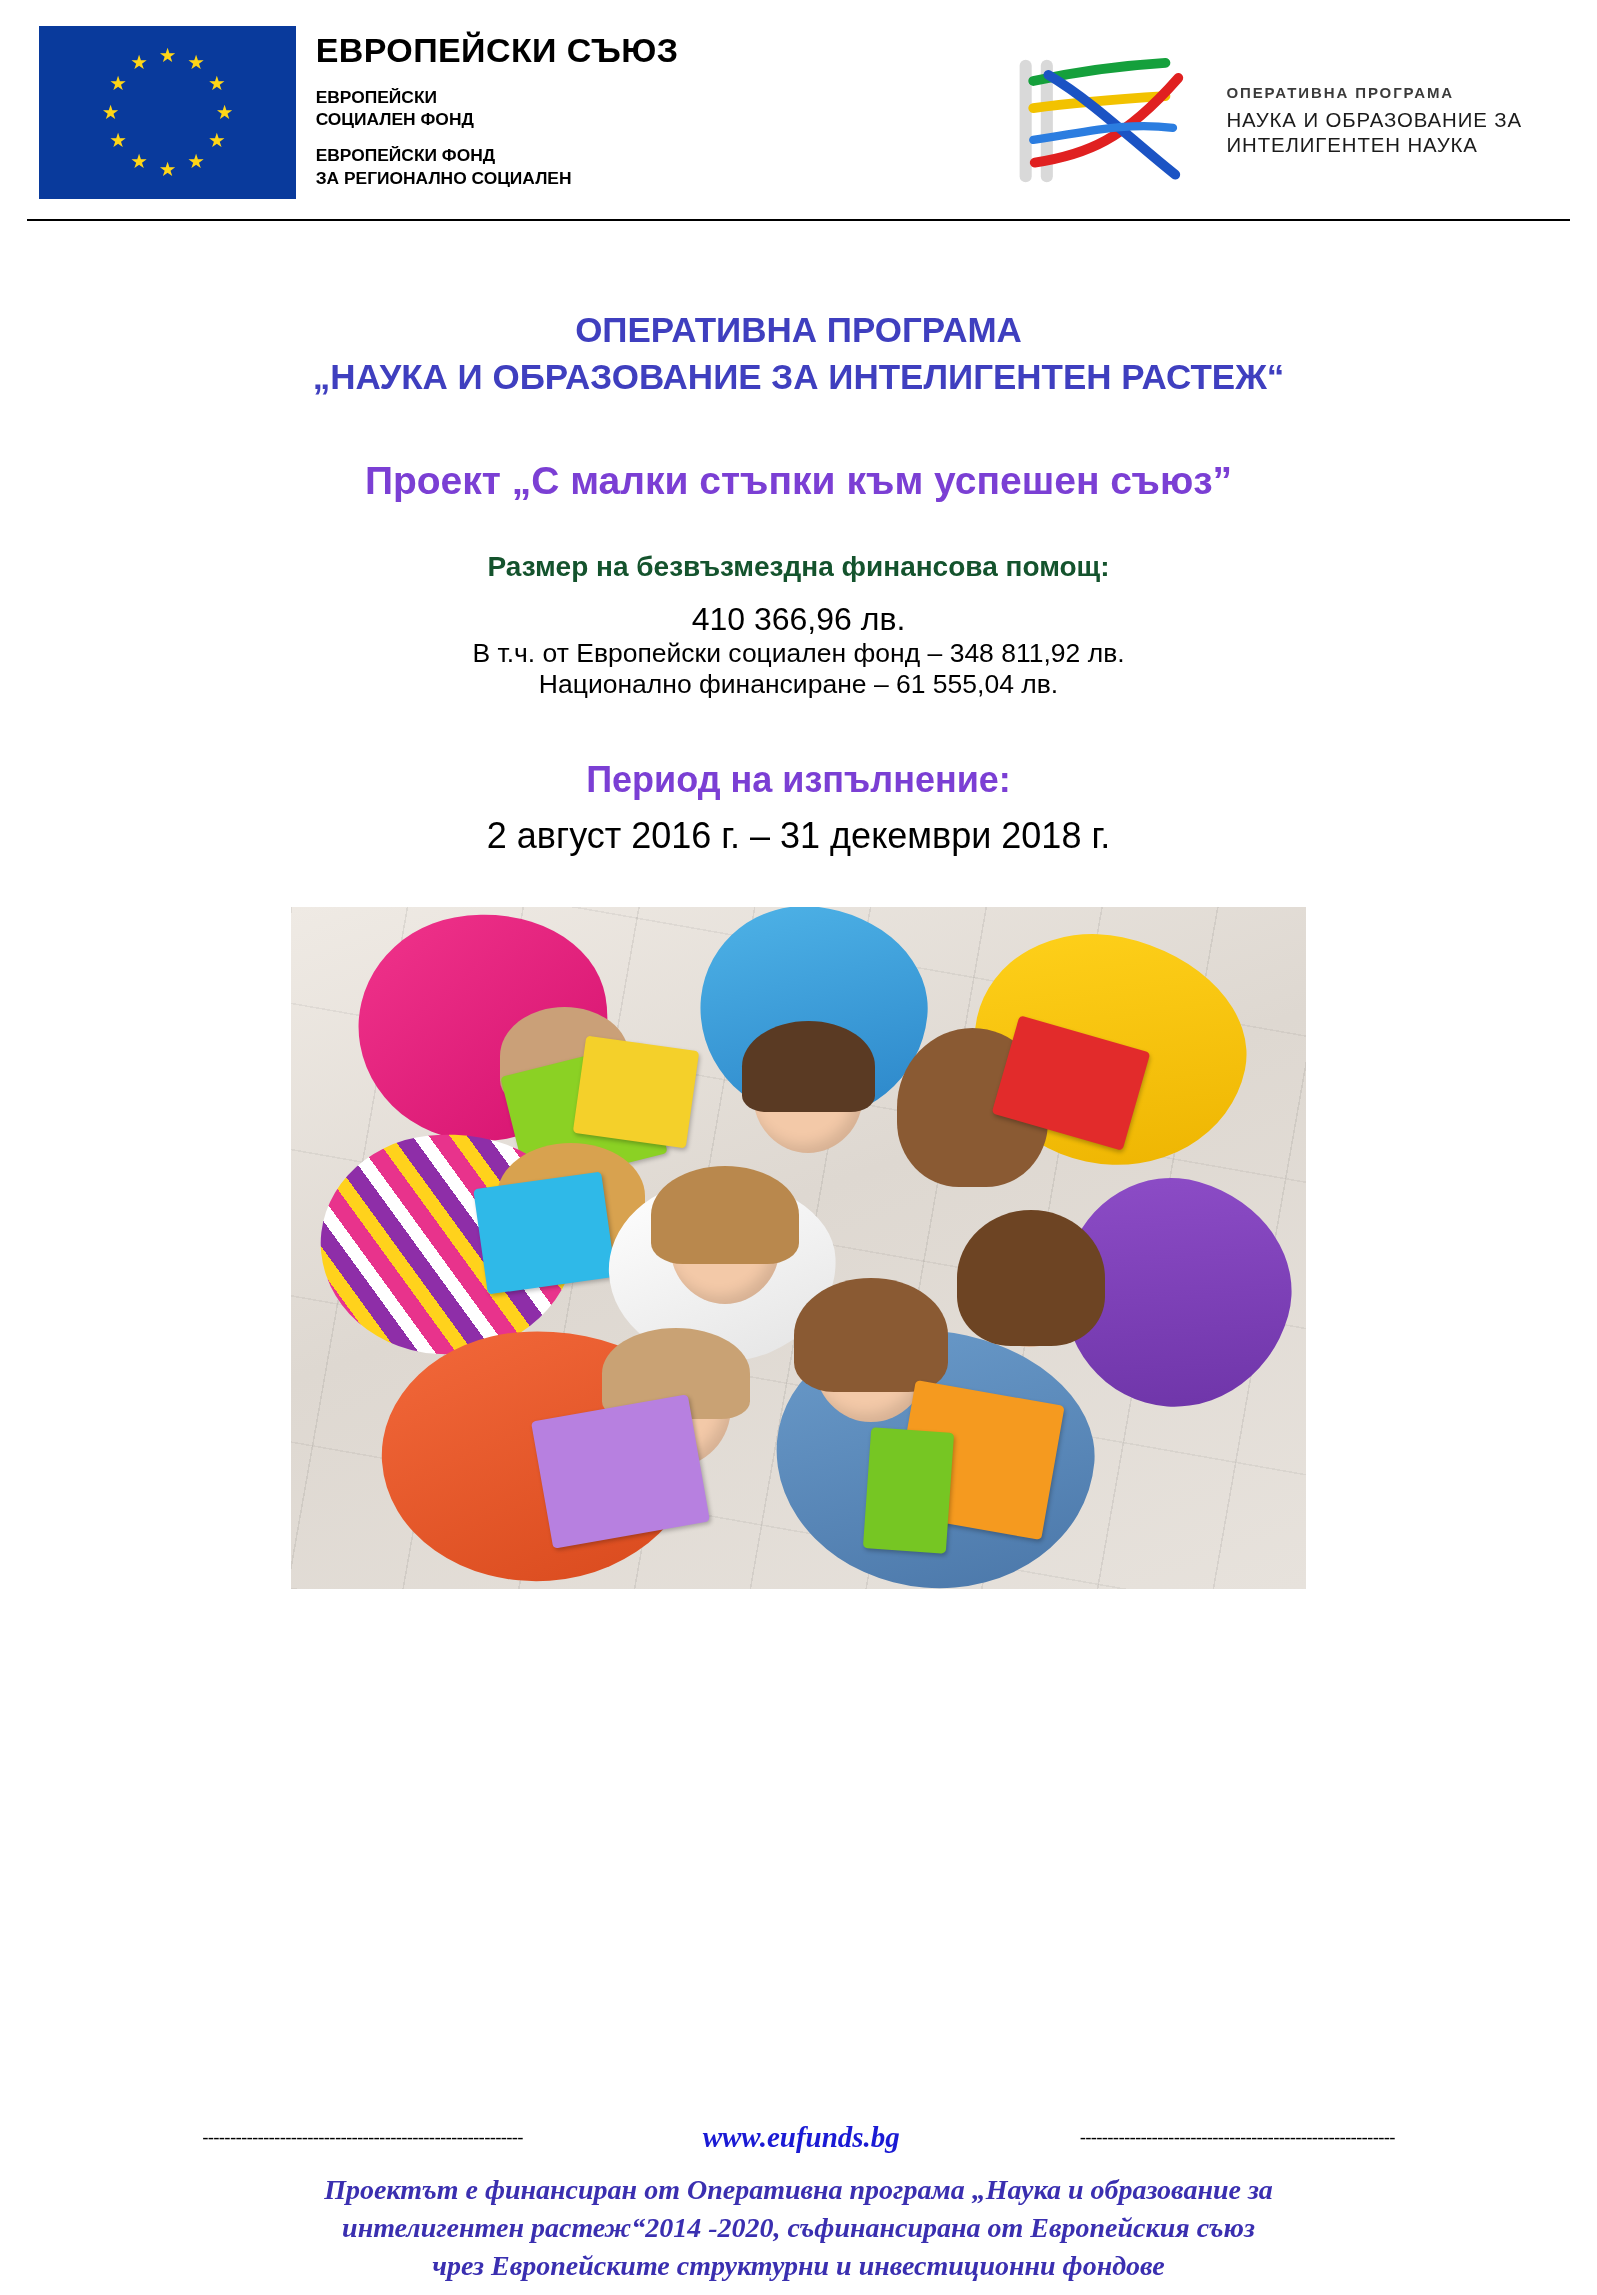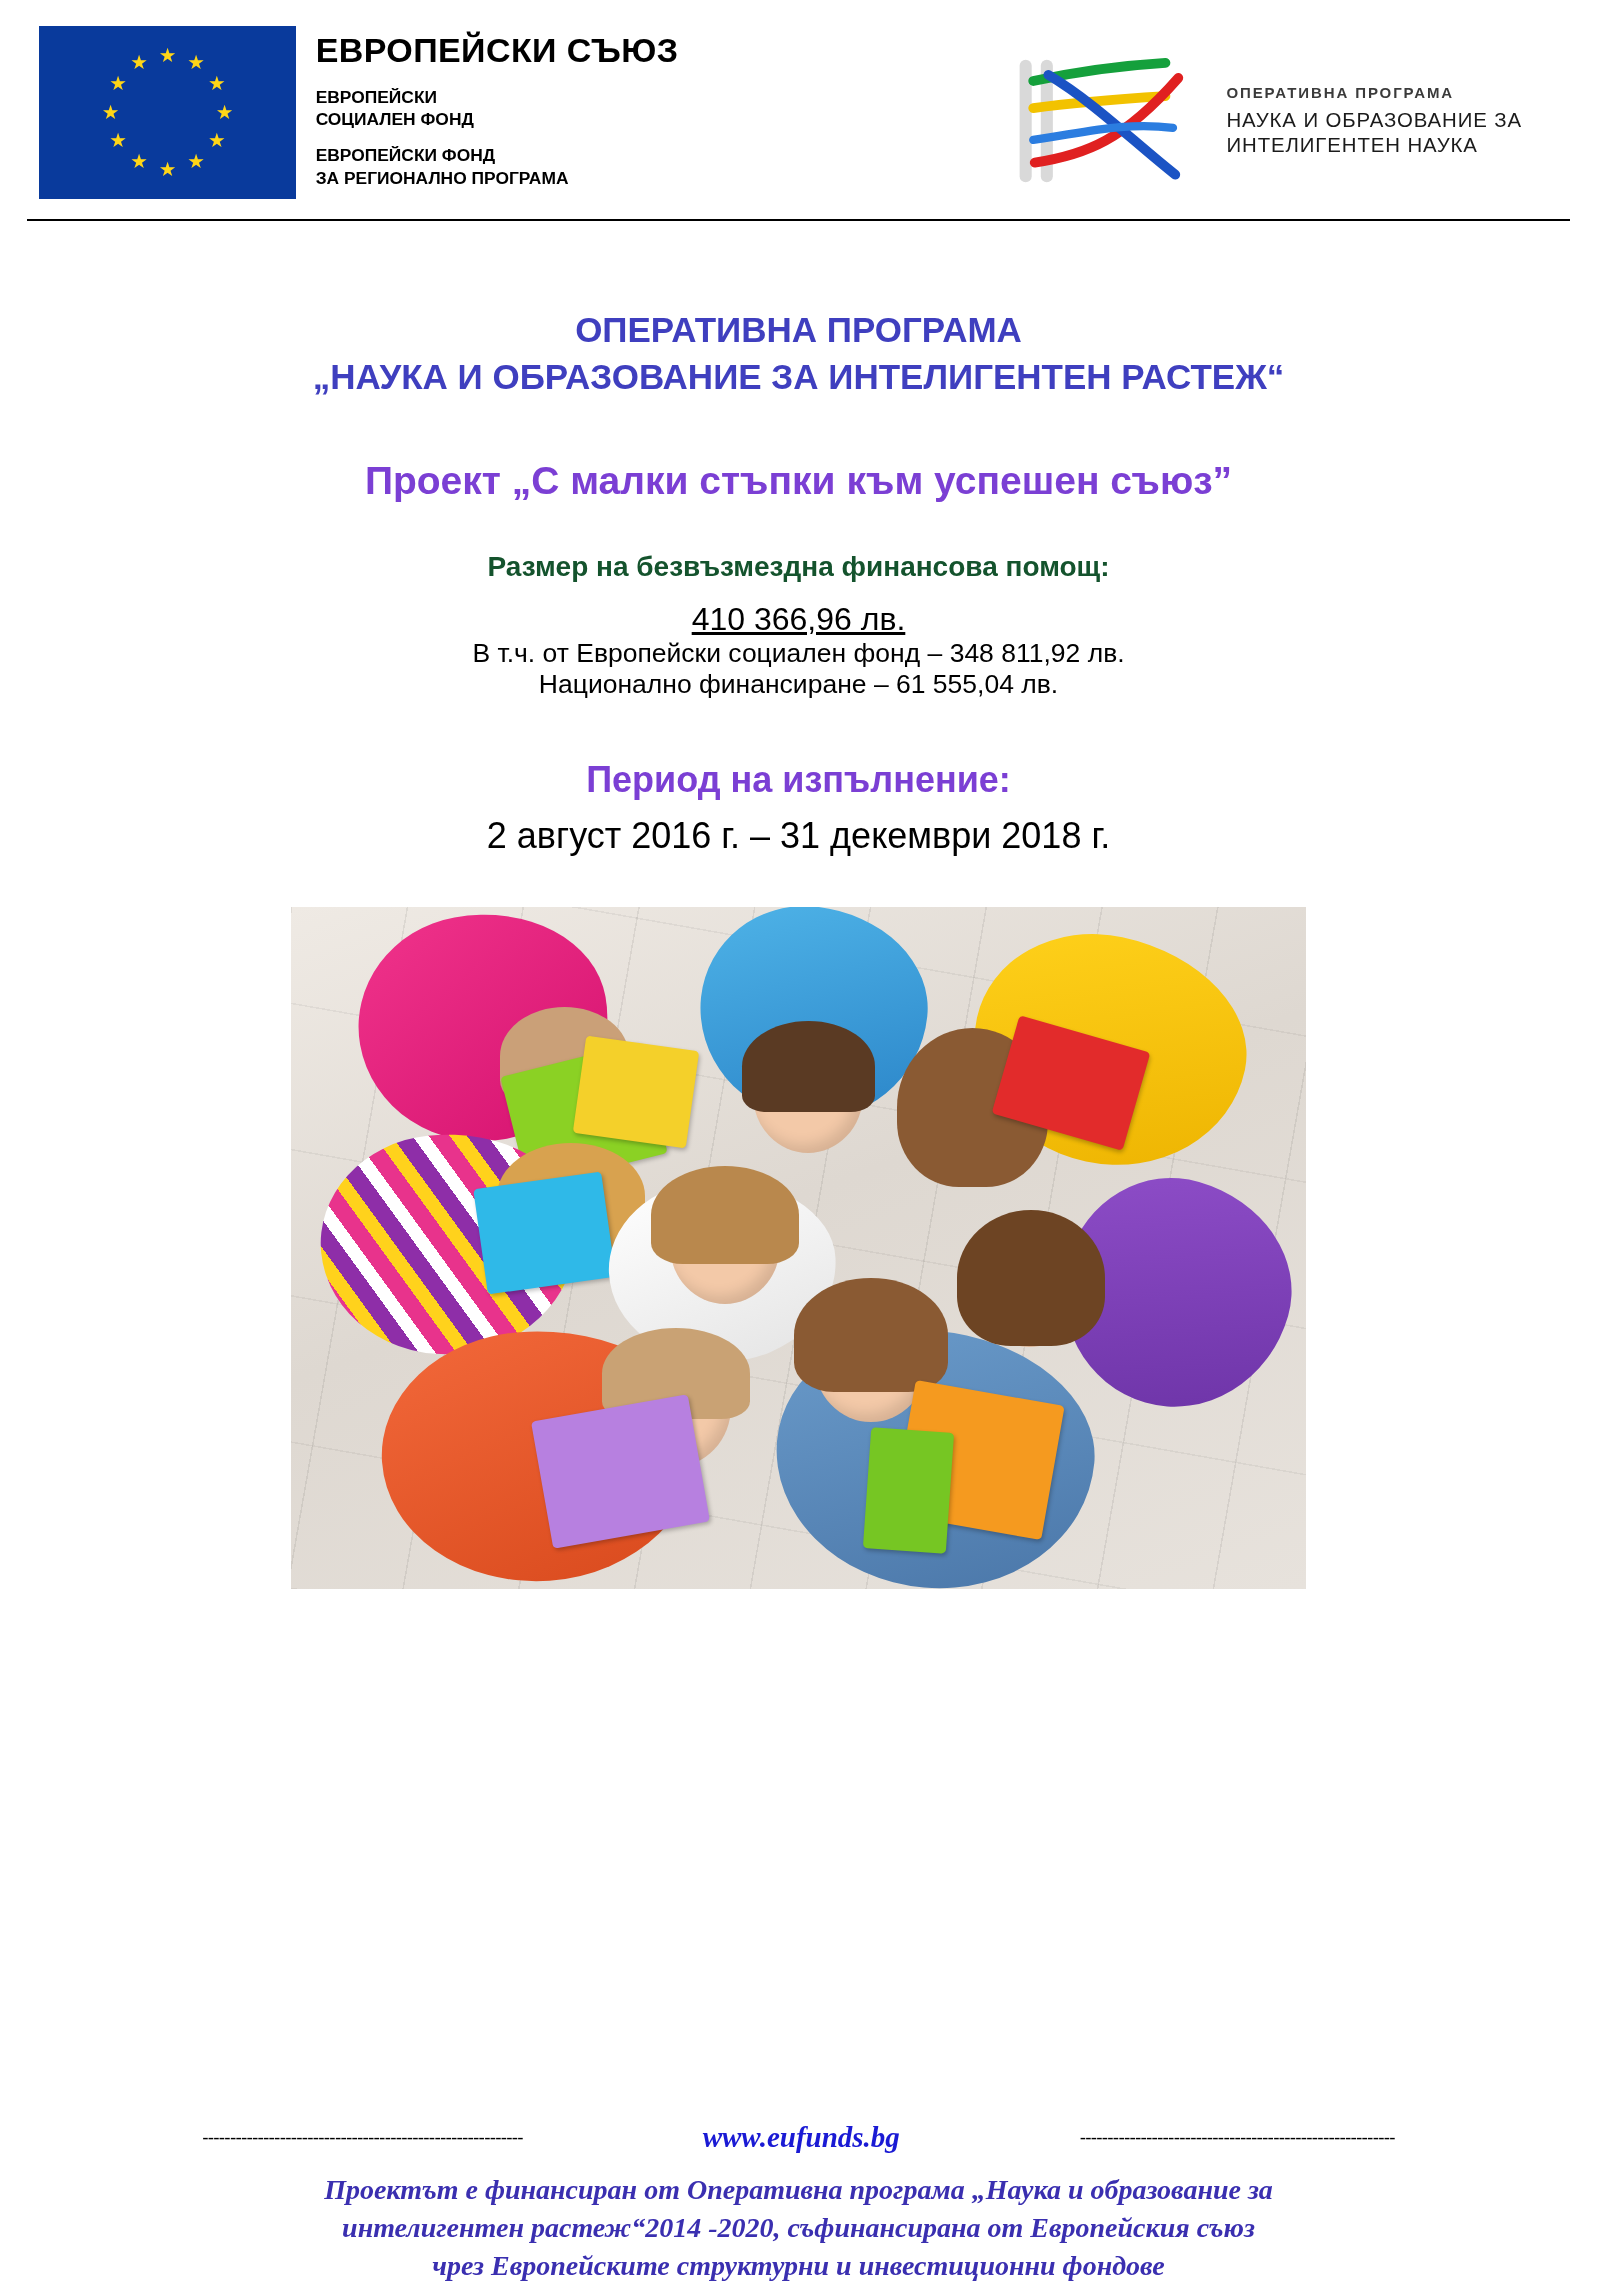--- a/index.html
+++ b/index.html
@@ -138,21 +138,20 @@
   .grant-label {
     color: #14532d;
     font-weight: bold;
     font-size: 28px;
     margin-top: 44px;
   }
   .grant-amount {
     color: #000;
     font-size: 32px;
     margin-top: 18px;
-    text-decoration: underline;
   }
   .grant-line {
     color: #000;
     font-size: 26.5px;
   }
   .period-label {
     color: #7b3fd4;
     font-weight: bold;
     font-size: 36px;
     margin-top: 59px;
@@ -292,21 +291,21 @@
         </div>
       </div>
       <div class="eu-text">
         <div class="eu-title">ЕВРОПЕЙСКИ СЪЮЗ</div>
         <div class="eu-sub">
           <div>ЕВРОПЕЙСКИ</div>
           <div>СОЦИАЛЕН ФОНД</div>
         </div>
         <div class="eu-sub">
           <div>ЕВРОПЕЙСКИ ФОНД</div>
-          <div>ЗА РЕГИОНАЛНО ПРОГРАМА</div>
+          <div>ЗА РЕГИОНАЛНО СОЦИАЛЕН</div>
         </div>
       </div>
     </div>
 
     <div class="op-block">
       <div class="op-logo">
         <svg viewBox="0 0 270 190" width="204" height="144" aria-hidden="true">
           <g fill="none" stroke-width="13" stroke-linecap="round">
             <path d="M30 22 L30 168" stroke="#d9d9d9" stroke-width="16"></path>
             <path d="M58 22 L58 168" stroke="#d9d9d9" stroke-width="16"></path>

